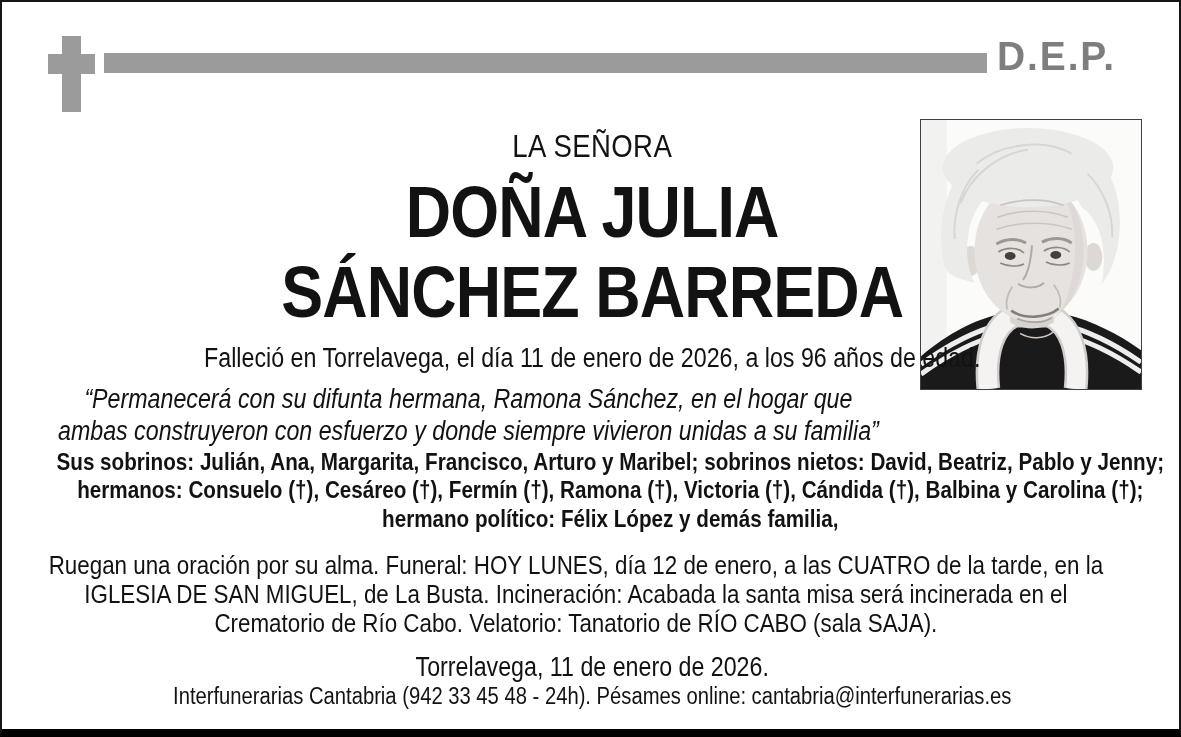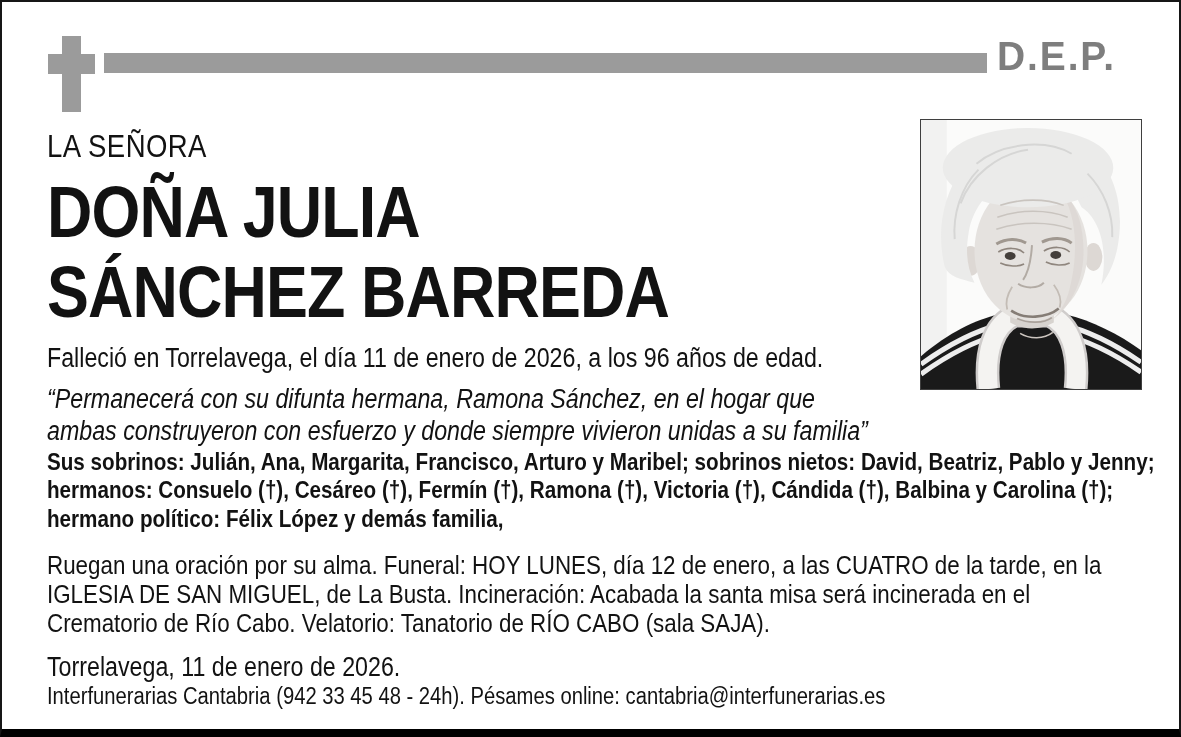--- a/index.html
+++ b/index.html
@@ -6,20 +6,21 @@
   .sheet {
     position:relative;
     width:1181px; height:737px;
     box-sizing:border-box;
     background:#ffffff;
     border:2px solid #161616;
     border-bottom:8px solid #000000;
     font-family:"Liberation Sans", sans-serif;
     color:var(--text, #121212);
     overflow:hidden;
+    text-align:center;
   }
 
   
   .cross-wrap { position:absolute; left:46px; top:34px; width:47px; height:76px; }
   .cross-wrap svg { display:block; }
   .cross-fill { fill:var(--accent-gray, #9b9b9b); }
   .rule {
     position:absolute; left:102px; top:51px;
     width:883px; height:20px;
     background:var(--accent-gray, #9b9b9b);

